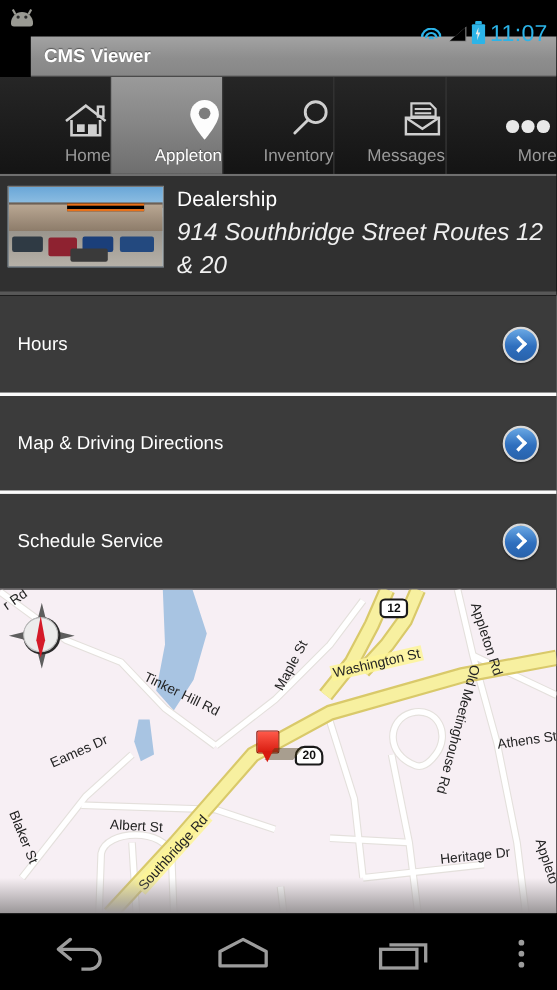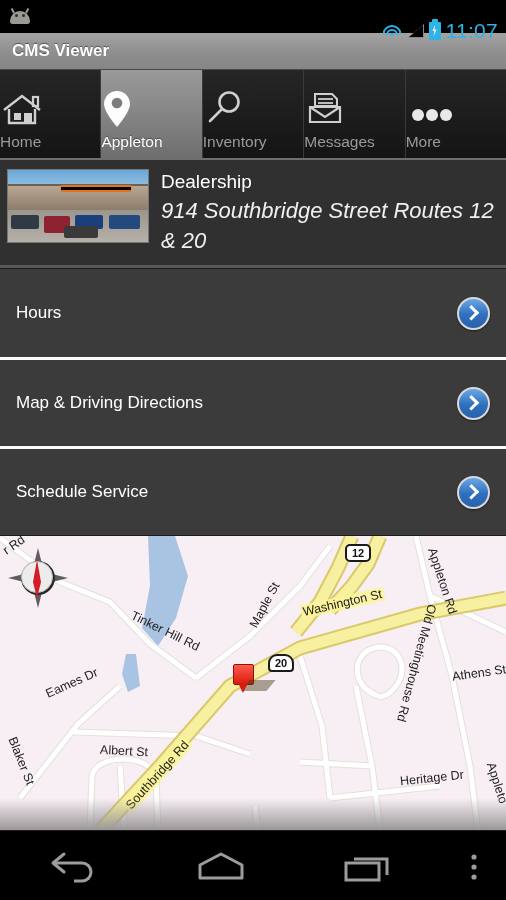--- a/index.html
+++ b/index.html
@@ -37,28 +37,28 @@
   .batt::before { content:""; position:absolute; top:-3px; left:3px; width:6px;
                   height:3px; background:#2cb4e8; border-radius:1px 1px 0 0; }
   .batt .bolt { position:absolute; left:3px; top:3px; width:6px; height:12px;
                 background:#eaeaea;
                 clip-path:polygon(60% 0,15% 55%,45% 55%,35% 100%,85% 42%,52% 42%); }
   .clock { color:#2cb4e8; font-size:21px; letter-spacing:0.3px; }
 
   
   .titlebar { height:37px; display:flex; align-items:center; padding:0 12px;
               background:linear-gradient(#a3a3a3,#8e8e8e 55%,#868686);
-              border-bottom:1px solid #4a4a4a; }
+              border-bottom:1px solid #4a4a4a;margin-left:28px; }
   .titlebar .t { color:#fff; font-size:17px; font-weight:bold;
                  text-shadow:0 -1px 1px rgba(0,0,0,.45); }
 
   
   .tabbar { height:90px; display:flex; background:#1d1d1d;
             border-bottom:2px solid #6f6f6f; }
-  .tab { flex:1; display:flex; flex-direction:column; align-items:flex-start;
+  .tab { flex:1; display:flex; flex-direction:column; align-items:flex-end;
          justify-content:flex-end; padding-bottom:7px; position:relative;
          background:linear-gradient(#262626,#141414); }
   .tab + .tab { border-left:1px solid #3a3a3a; }
   .tab.sel { background:linear-gradient(#9a9a9a,#858585 50%,#6e6e6e); }
   .tab .ic { height:48px; display:flex; align-items:center; justify-content:center; }
   .tab .lbl { font-size:15.5px; color:#9a9a9a; }
   .tab.sel .lbl { color:#fff; text-shadow:0 -1px 1px rgba(0,0,0,.4); }
   .tab svg { display:block; }
 
   
@@ -107,21 +107,21 @@
   
   .map { position:relative; height:295px; background:#f7eff4; overflow:hidden;
          border-top:1px solid #1b1b1b; }
   .map svg { position:absolute; inset:0; }
   .map .fade { position:absolute; left:0; right:0; bottom:0; height:32px;
                background:linear-gradient(rgba(180,176,178,0),#9b9799); }
   .compass { position:absolute; left:8px; top:12px; width:60px; height:60px; }
   .shield { position:absolute; background:#fff; border:2px solid #1a1a1a;
             border-radius:5px; font-size:11px; color:#111; text-align:left;
             font-weight:bold; padding:1px 5px; }
-  .shield.us { border-radius:9px 9px 4px 4px; }
+  .shield.us { border-radius:9px 9px 4px 4px;margin-top:24px; }
   .pin { position:absolute; width:21px; height:29px; }
   .pin .body { width:21px; height:21px; background:linear-gradient(#ff5a4a,#d81c10);
                border:1.5px solid #8c1208; border-radius:2px; }
   .pin .tip { position:absolute; left:5px; top:19px; width:0; height:0;
               border-left:5px solid transparent; border-right:5px solid transparent;
               border-top:10px solid #d81c10; }
   .pin .shadow { position:absolute; left:12px; top:16px; width:26px; height:11px;
                  background:rgba(70,60,20,.45); transform:skewX(-40deg); }
   .mlabel { position:absolute; font-size:12.5px; color:#232323;
             white-space:nowrap; font-family:"Liberation Sans", sans-serif; }

